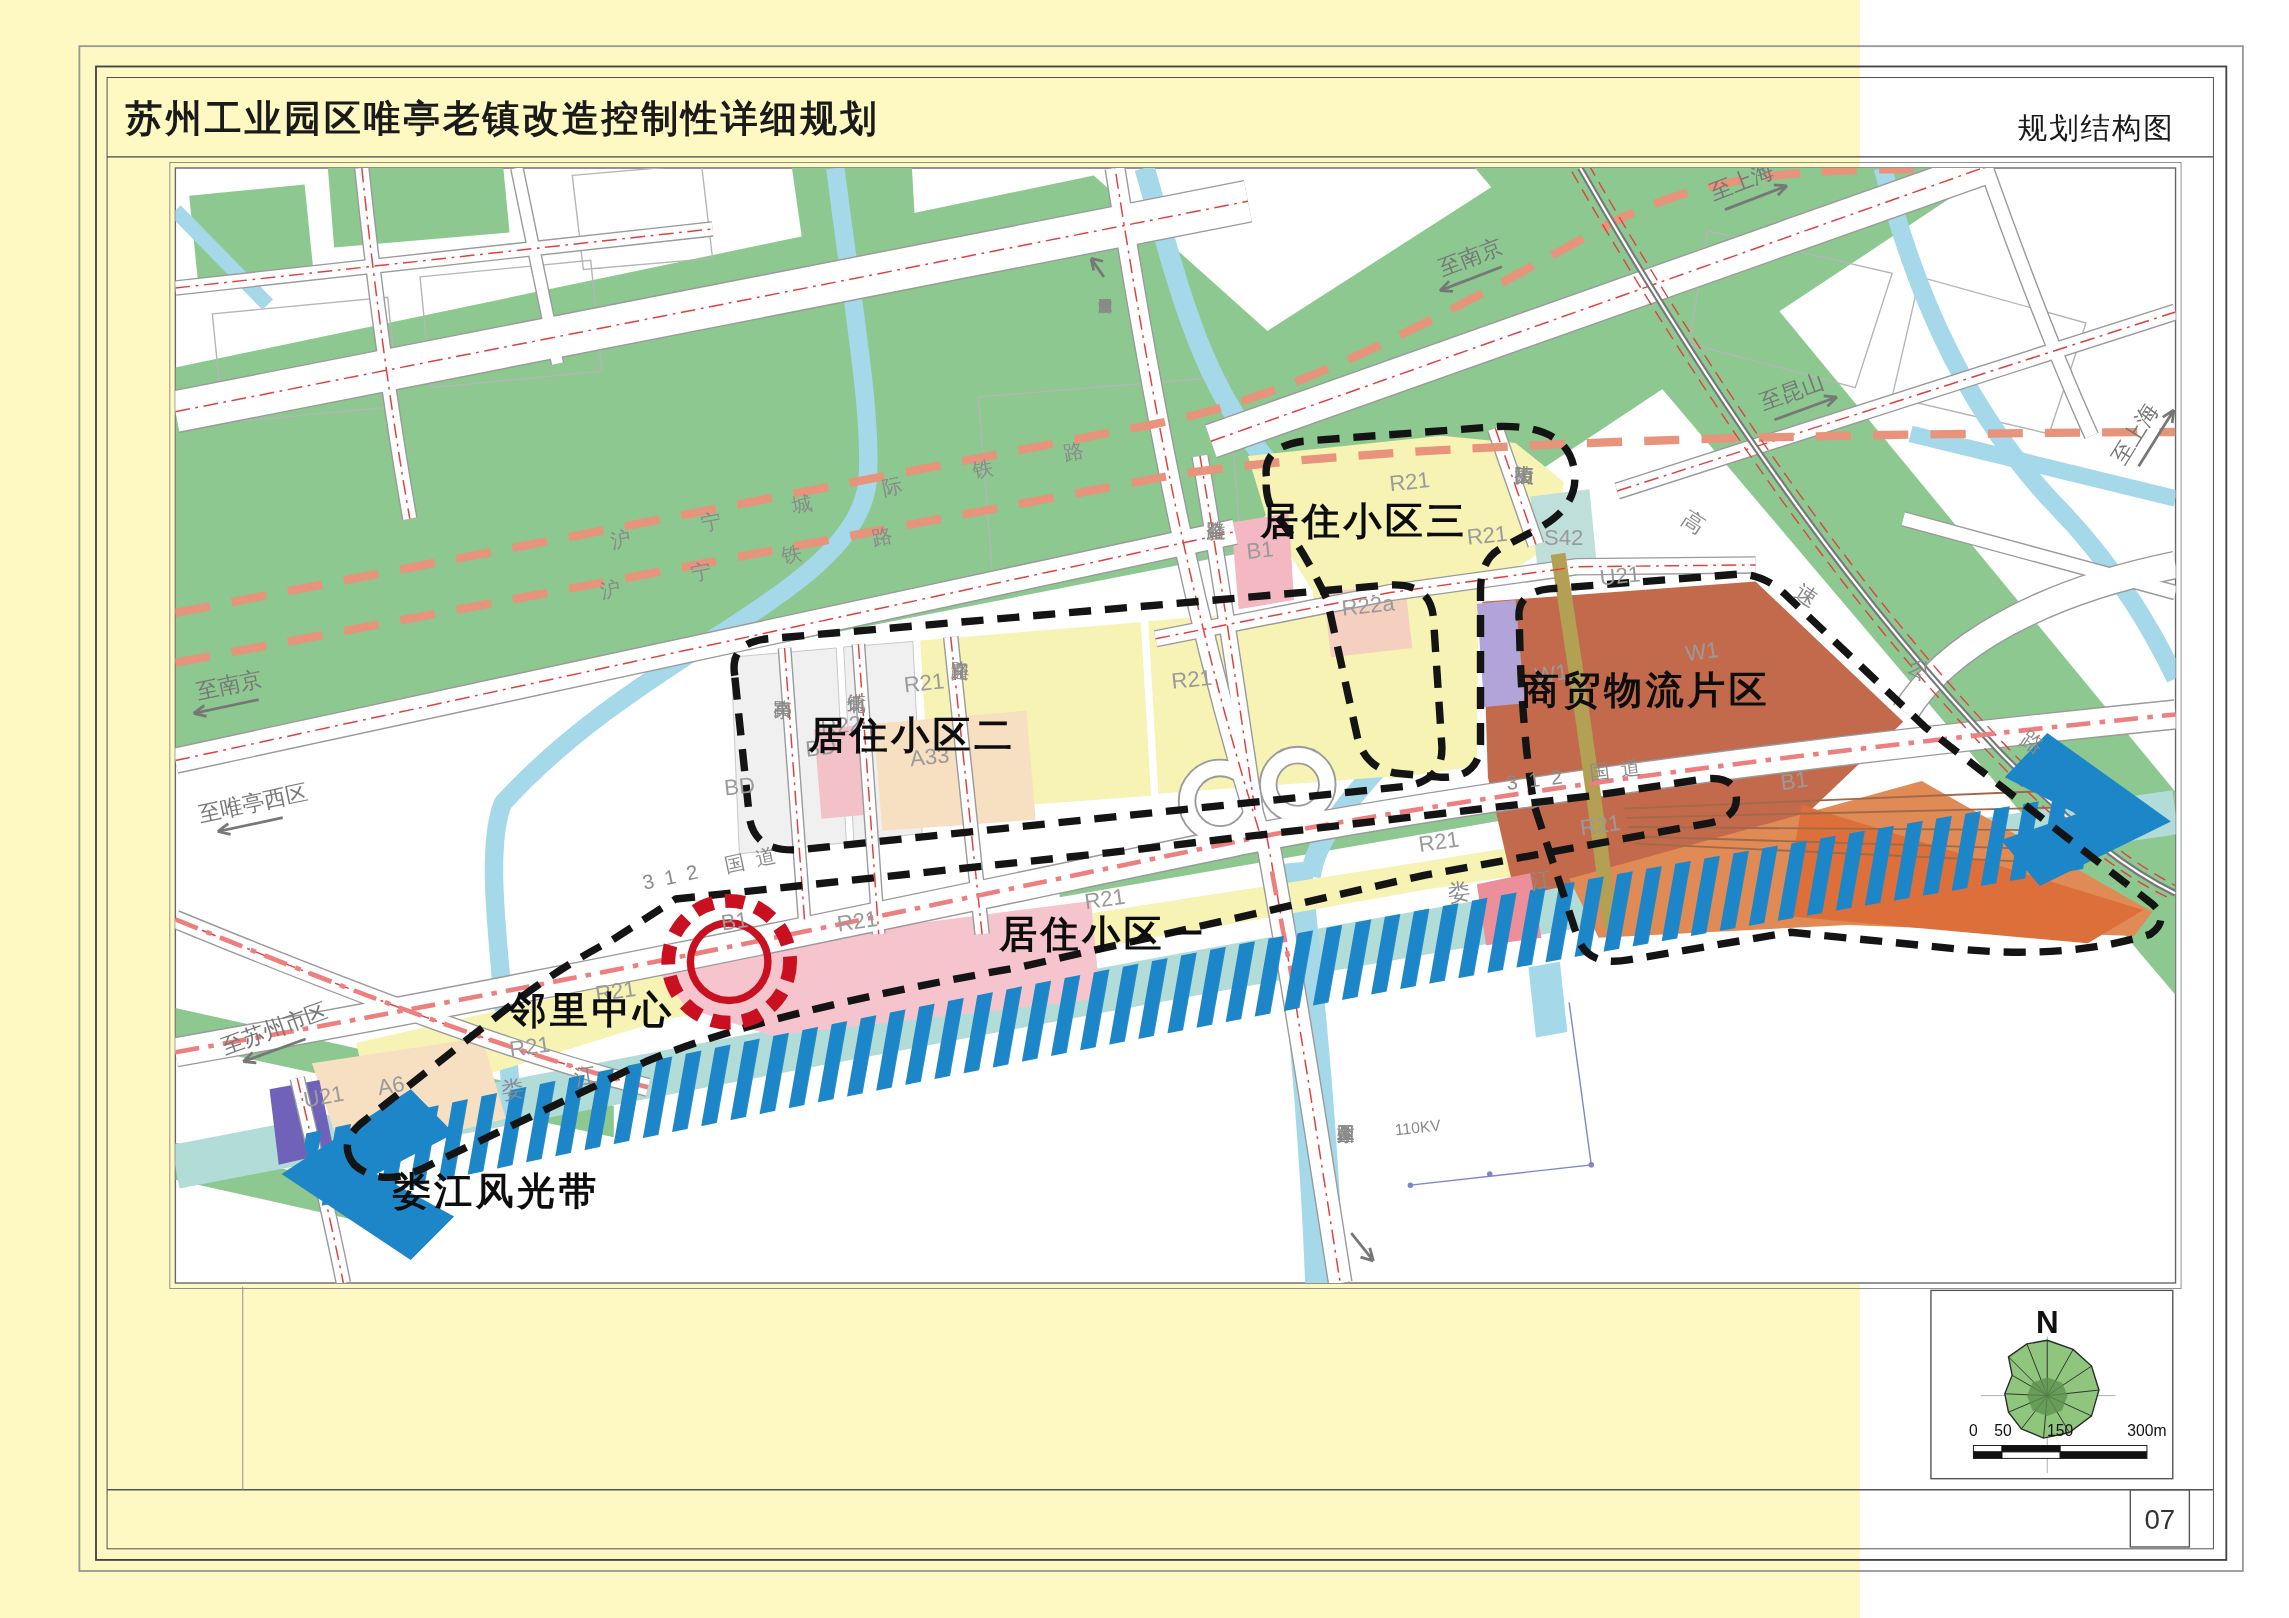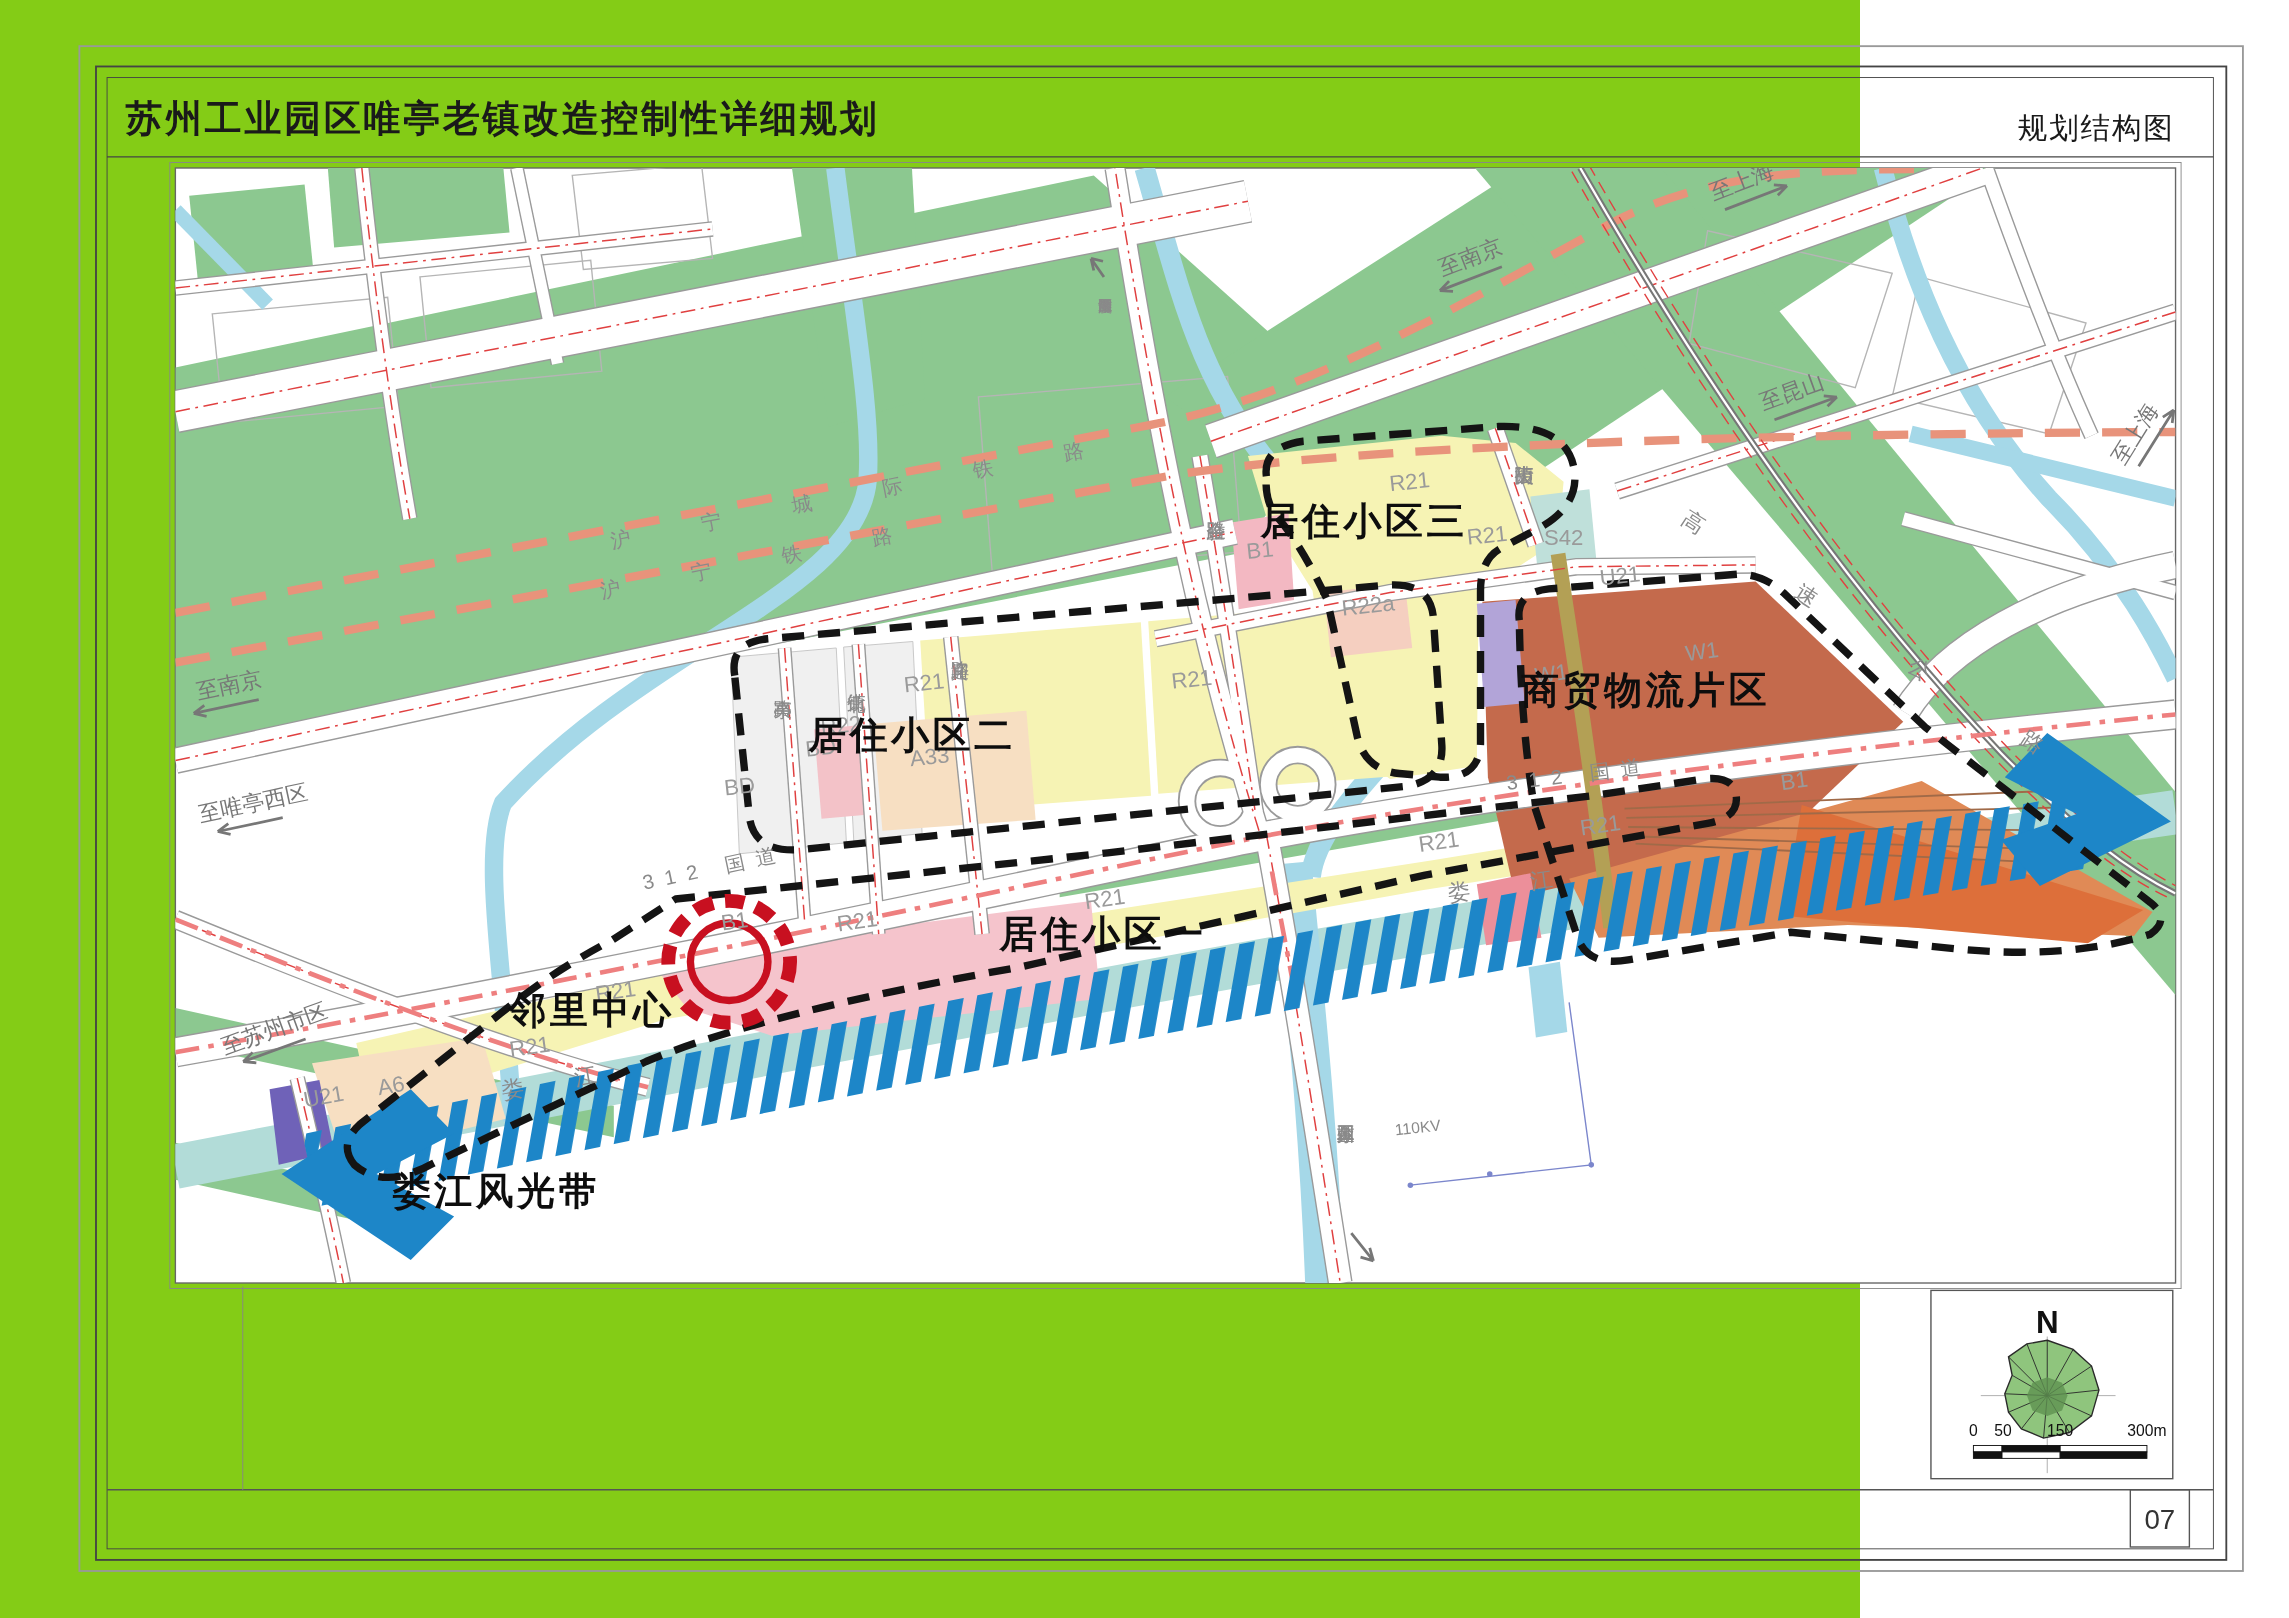--- a/index.html
+++ b/index.html
@@ -1,16 +1,16 @@
 <!DOCTYPE html>
 <html style="font-size:14.8px"><head>
 <meta charset="utf-8">
 <style>
   html,body{margin:0;padding:0;background:#fff;}
-  .sheet{width:1860px;height:1619px;position:relative;background:#84cc16;
+  .sheet{width:1860px;height:1619px;position:relative;background:#fef9c3;
          font-family:"Liberation Sans","DejaVu Sans",sans-serif;}
   svg{display:block}
   text{font-family:"Liberation Sans","DejaVu Sans",sans-serif;}
   .title{font-size:40px;font-weight:bold;fill:#1a1a1a;letter-spacing:3px;}
   .subtitle{font-size:32px;fill:#1a1a1a;letter-spacing:2px;}
   .pagenum{font-size:30px;fill:#333;}
   .lbl-district{font-size:41px;fill:#0d0d0d;font-weight:600;text-anchor:middle;letter-spacing:4px;}
   .lbl-code{font-size:24px;fill:#9a9a9a;text-anchor:middle;}
   .lbl-road{fill:#8a8a8a;}
   .lbl-dir{font-size:24px;fill:#777;text-anchor:middle;}

